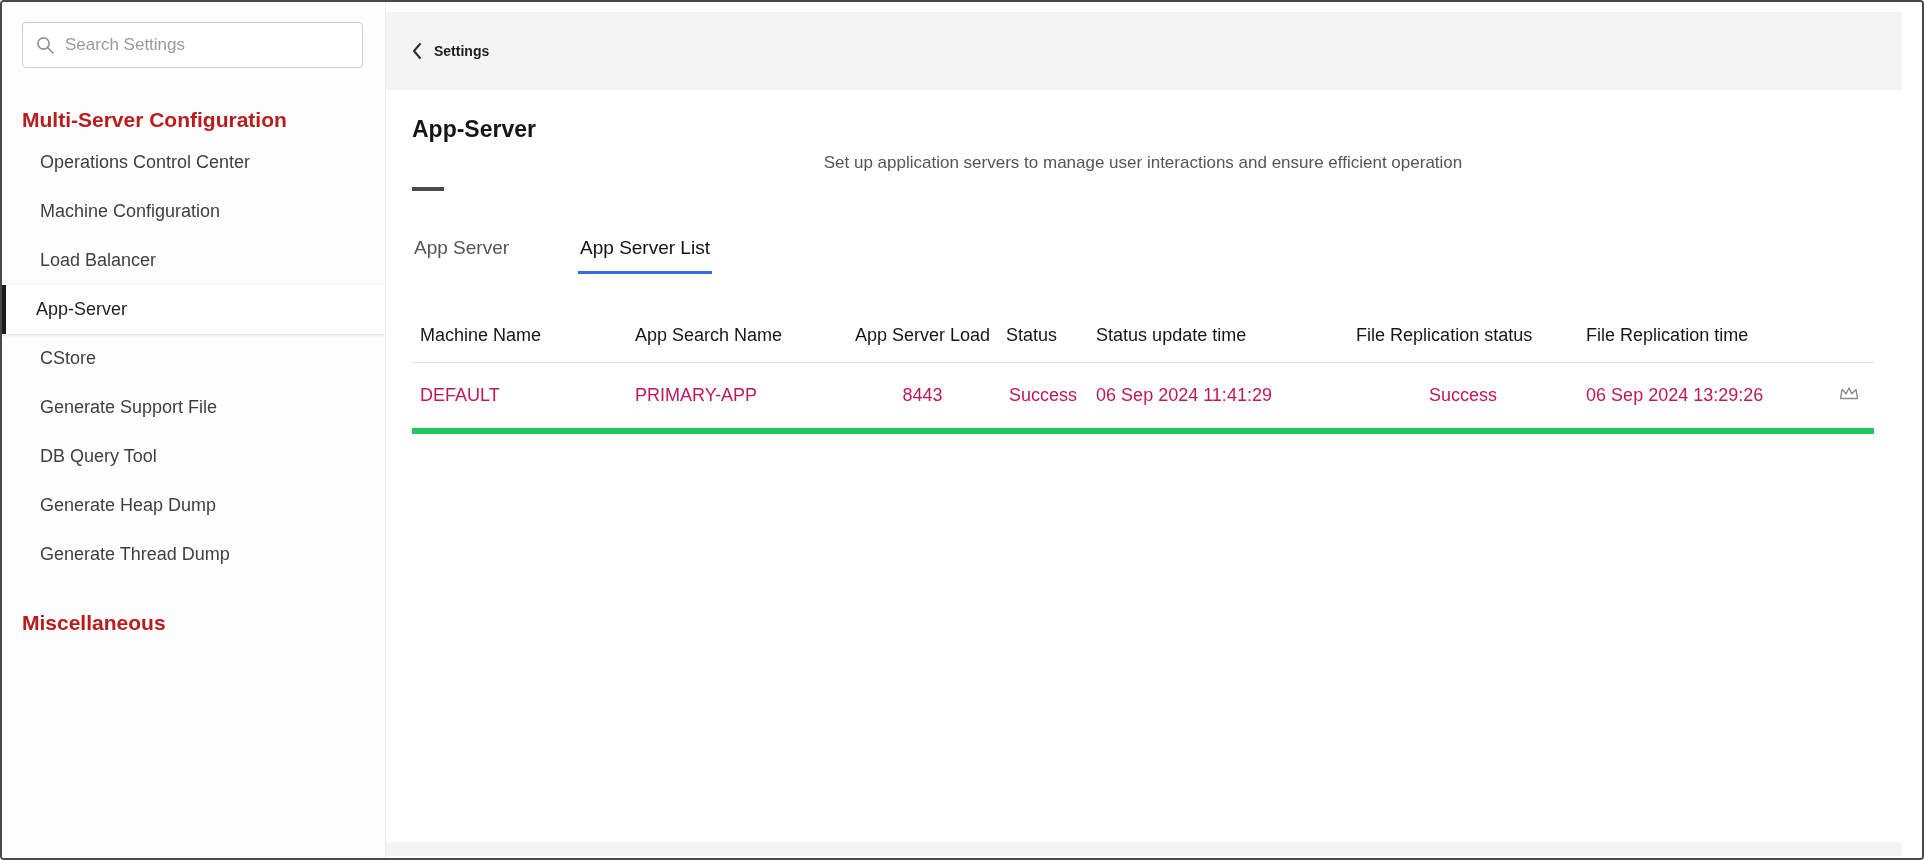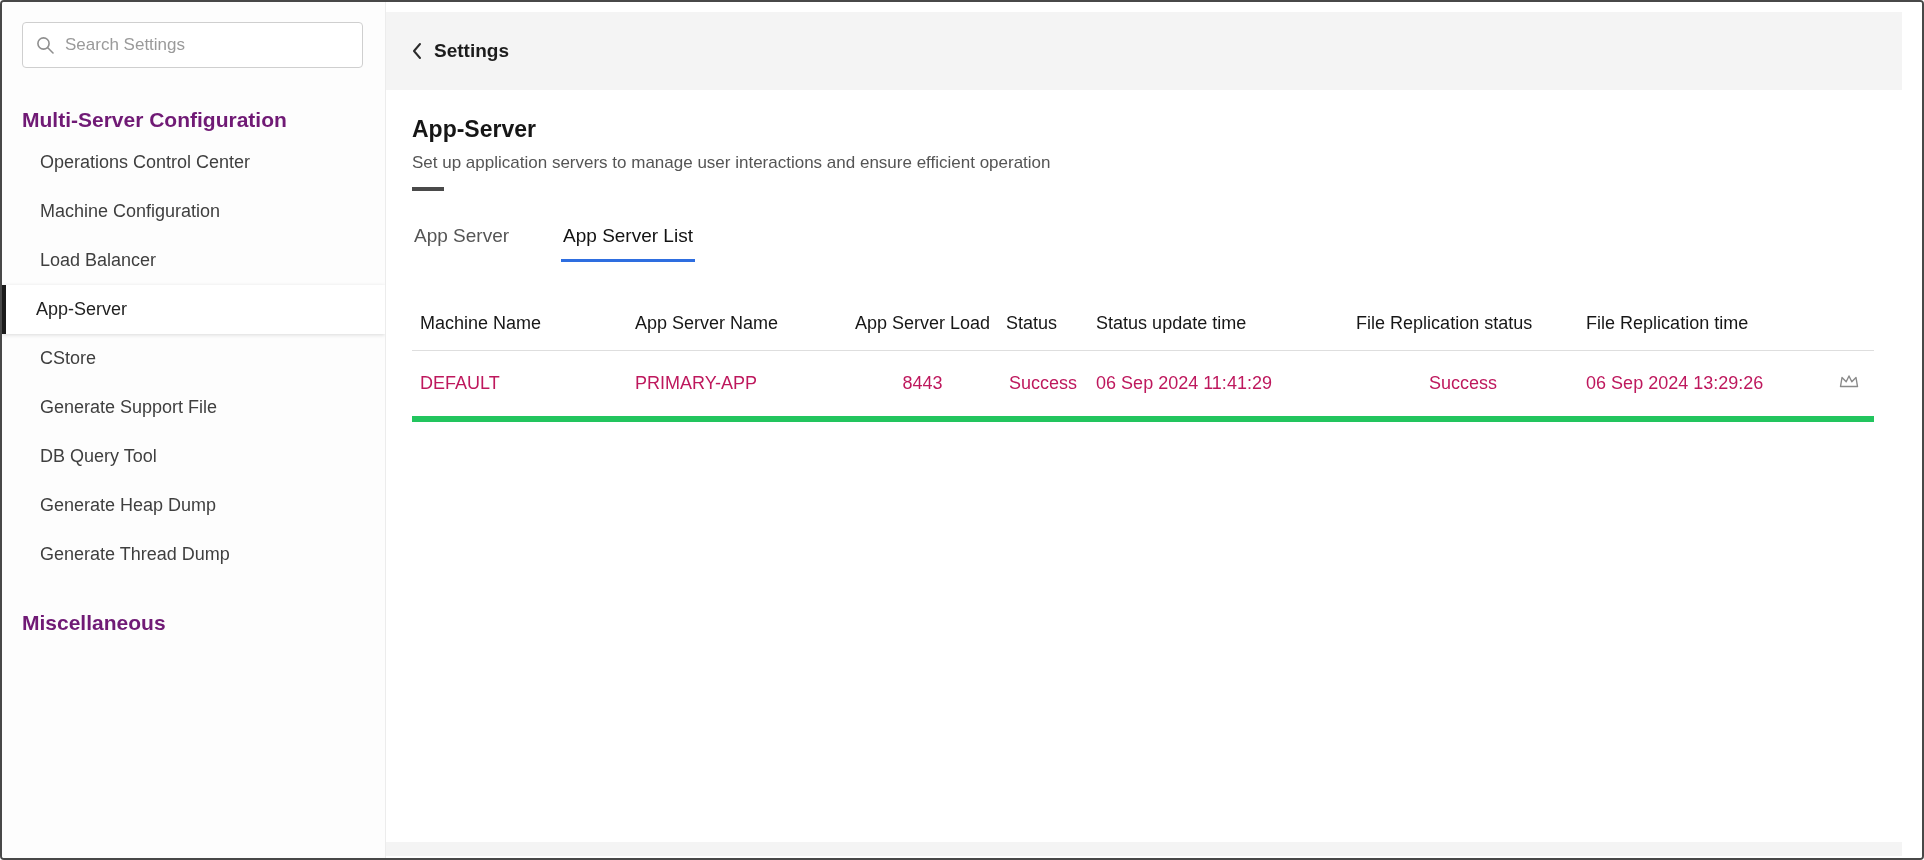--- a/index.html
+++ b/index.html
@@ -23,52 +23,52 @@
     display:flex; align-items:center; padding:0 12px; gap:10px;
   }
   .search-box svg{ flex:0 0 auto; }
   .search-box input{
     border:none; outline:none; flex:1; font-size:17px; color:#333;
     font-family:"Liberation Sans", sans-serif; background:transparent;
   }
   .search-box input::placeholder{ color:#9a9a9a; }
 
   .section-title{
-    font-size:21px; font-weight:bold; color:#701a75;
+    font-size:21px; font-weight:bold; color:#b91c1c;
     padding:0 20px; margin-top:32px; margin-bottom:6px;
   }
   .side-item{
     font-size:18px; color:#3f3f3f; padding:14px 20px 14px 34px;
     cursor:pointer; border-left:4px solid transparent;
   }
   .side-item.selected{
     background:#ffffff; border-left:4px solid #1a1a1a;
     box-shadow:0 1px 4px rgba(0,0,0,0.14);
     padding-left:30px; color:#222;
   }
 
   
   .main{ flex:1; display:flex; flex-direction:column; background:#ffffff; padding-top:10px; overflow:hidden; }
 
   .header-band{
     background:#f4f4f4; height:78px; margin-right:20px;
     display:flex; align-items:center; padding-left:24px; gap:10px;
     cursor:pointer;
   }
-  .header-band .title{ font-size:19px; font-weight:bold; color:#1c1c1c; }
+  .header-band .title{ font-size:14px; font-weight:bold; color:#1c1c1c; }
 
   .card{
     background:#ffffff; margin:0 20px 0 0; flex:1;
     padding:26px 28px 0 26px; overflow:hidden;
   }
   .page-title{ font-size:23px; font-weight:bold; color:#161616; }
-  .page-subtitle{ font-size:17px; color:#555; margin-top:10px; }
+  .page-subtitle{ font-size:17px; color:#555; margin-top:10px;text-align:center; }
   .title-underline{ width:32px; height:4px; background:#4a4a4a; margin-top:14px; }
 
-  .tabs{ display:flex; gap:50px; margin-top:28px; border-bottom:1px solid transparent; }
+  .tabs{ display:flex; gap:67px; margin-top:40px; border-bottom:1px solid transparent; }
   .tab{
     font-size:19px; color:#555; padding:6px 2px 12px 2px; cursor:pointer;
     border-bottom:3px solid transparent;
   }
   .tab.active{ color:#121212; border-bottom:3px solid #2e6ee0; }
 
   table.grid{ width:100%; border-collapse:collapse; margin-top:36px; }
   table.grid th{
     font-size:18px; color:#171717; font-weight:500; text-align:left;
     padding:14px 8px 16px 8px; border-bottom:1px solid #dedede; white-space:nowrap;
@@ -138,21 +138,21 @@
             <col style="width:145px">
           <col style="width:90px">
             <col style="width:260px">
             <col style="width:230px">
           <col style="width:245px">
             <col>
         </colgroup>
         <thead>
           <tr>
             <th>Machine Name</th>
-            <th>App Server Name</th>
+            <th>App Search Name</th>
             <th class="center">App Server Load</th>
             <th class="center">Status</th>
             <th>Status update time</th>
             <th class="center">File Replication status</th>
             <th>File Replication time</th>
             <th></th>
           </tr>
         </thead>
         <tbody>
           <tr>

